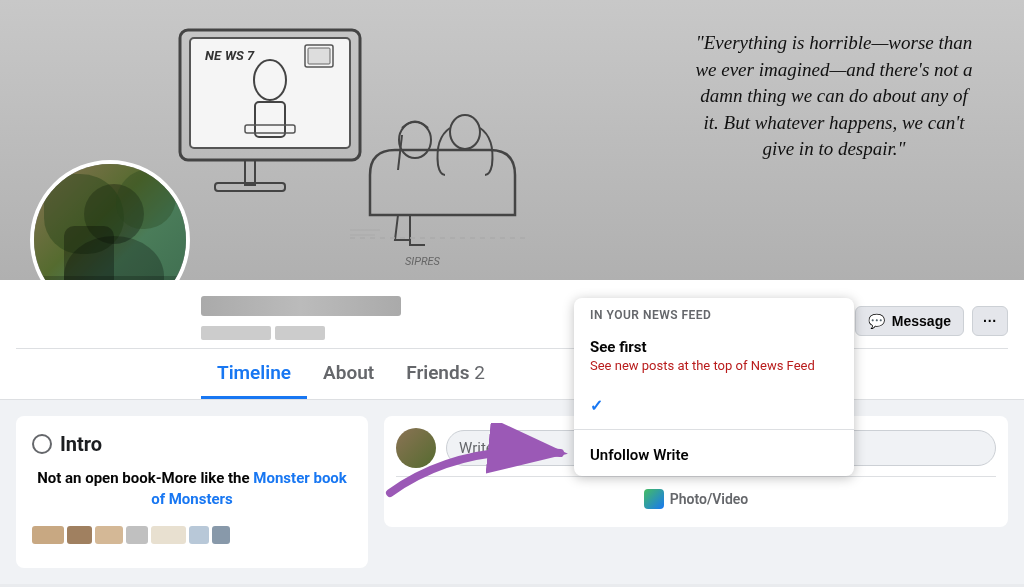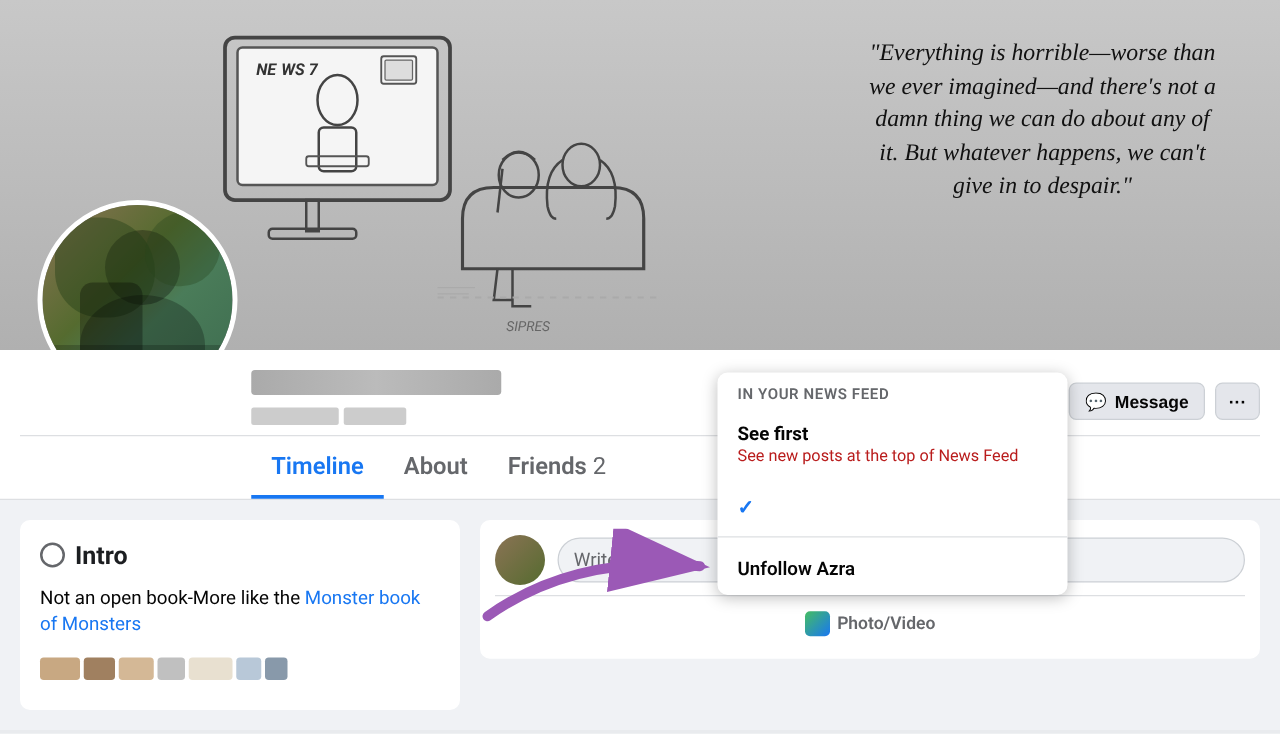--- a/index.html
+++ b/index.html
@@ -201,23 +201,24 @@
       color: #1c1e21;
       margin-bottom: 12px;
       display: flex;
       align-items: center;
       gap: 8px;
     }
 
     .intro-text {
       font-size: 15px;
       color: #050505;
-      text-align: left;
+      text-align: center;
       line-height: 1.4;
       margin-bottom: 8px;
+      font-weight: bold;
     }
 
     .intro-text a {
       color: #1877f2;
       text-decoration: none;
     }
 
     .color-bar {
       height: 18px;
       border-radius: 3px;
@@ -512,21 +513,21 @@
   </div>
 
   <div class="dropdown-item" style="display:flex;align-items:flex-start;gap:8px;">
     <div style="margin-top:3px;">
       <span style="color:#1877f2;font-weight:700;font-size:16px;">✓</span>
     </div>
   </div>
 
   <div class="dropdown-divider"></div>
 
-  <div class="dropdown-unfollow">Unfollow Azra</div>
+  <div class="dropdown-unfollow">Unfollow Write</div>
 </div>
 
 <div class="big-arrow">
   <svg viewBox="0 0 200 80" width="220" height="90">
     <defs>
       <marker id="arrowhead" markerWidth="10" markerHeight="7" refX="9" refY="3.5" orient="auto">
         <polygon points="0 0, 10 3.5, 0 7" fill="#9b59b6"></polygon>
       </marker>
     </defs>
     <path d="M 10 70 Q 80 20 180 30" fill="none" stroke="#9b59b6" stroke-width="8" stroke-linecap="round" marker-end="url(#arrowhead)"></path>

